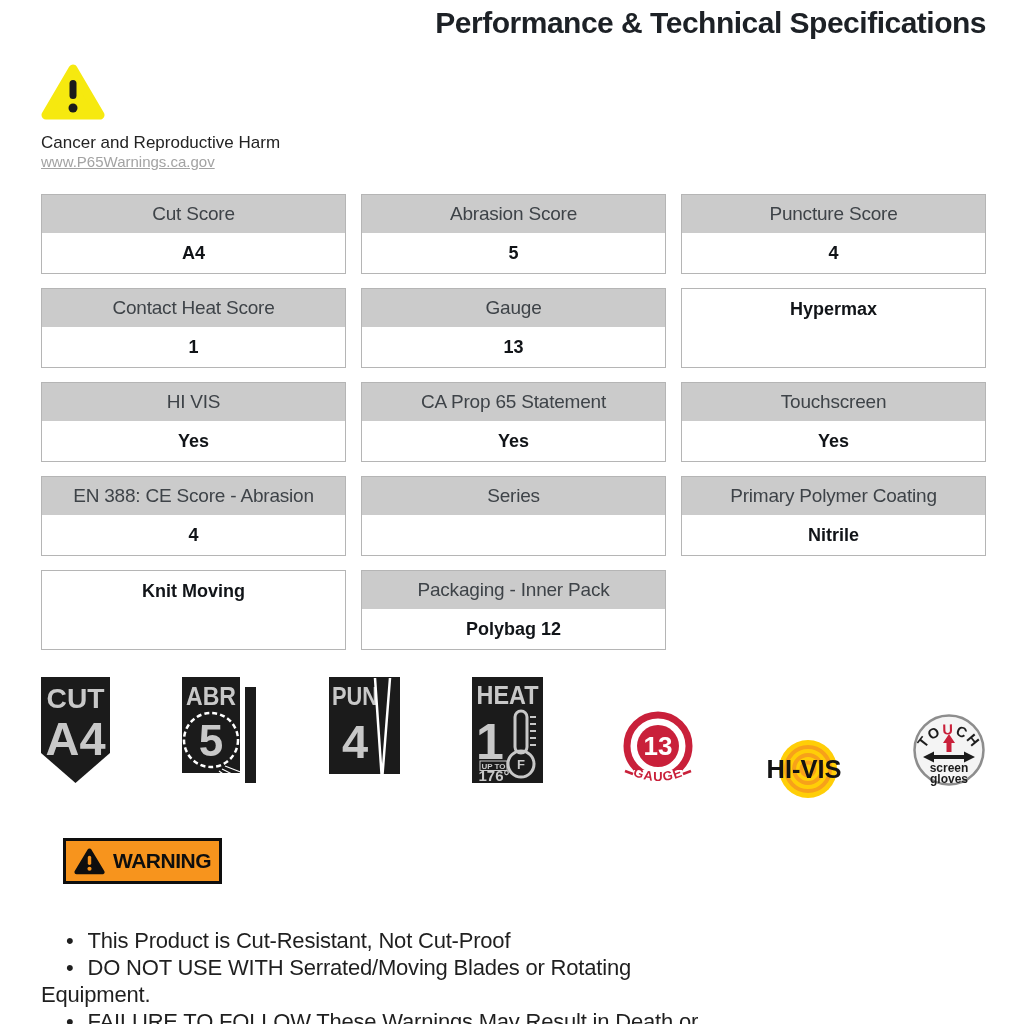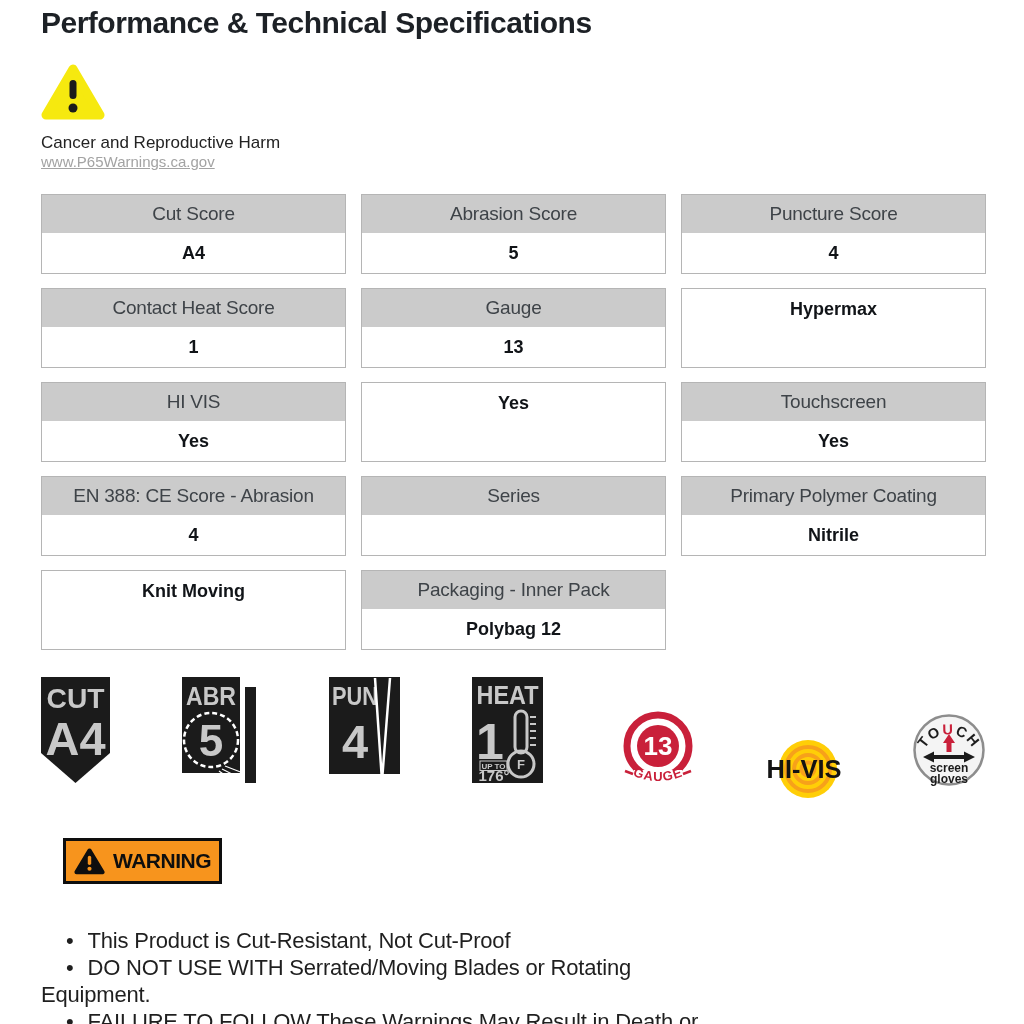--- a/index.html
+++ b/index.html
@@ -7,20 +7,21 @@
   body {
     width: 1024px; height: 1024px; overflow: hidden;
     font-family: "Liberation Sans", "DejaVu Sans", sans-serif;
     color: #2a2a2a;
   }
   .page { padding: 6px 38px 0 41px; }
 
   .title {
     font-size: 30px; font-weight: 700; letter-spacing: -0.5px;
     color: #1d2126;
+    text-align: right;
   }
 
   .prop65 { margin-top: 24px; }
   .prop65 .tri { display: block; }
   .prop65-text { margin-top: 12px; font-size: 17px; color: #232323; }
   .prop65-link {
     display: inline-block; font-size: 15px;
     color: #a3a3a3; text-decoration: underline; cursor: pointer;
   }
 
@@ -105,20 +106,21 @@
       <div class="card-value">13</div>
     </div>
     <div class="card">
       <div class="card-value">Hypermax</div>
     </div>
     <div class="card">
       <div class="card-label">HI VIS</div>
       <div class="card-value">Yes</div>
     </div>
     <div class="card">
+      <div class="card-label">CA Prop 65 Statement</div>
       <div class="card-value">Yes</div>
     </div>
     <div class="card">
       <div class="card-label">Touchscreen</div>
       <div class="card-value">Yes</div>
     </div>
     <div class="card">
       <div class="card-label">EN 388: CE Score - Abrasion</div>
       <div class="card-value">4</div>
     </div>

